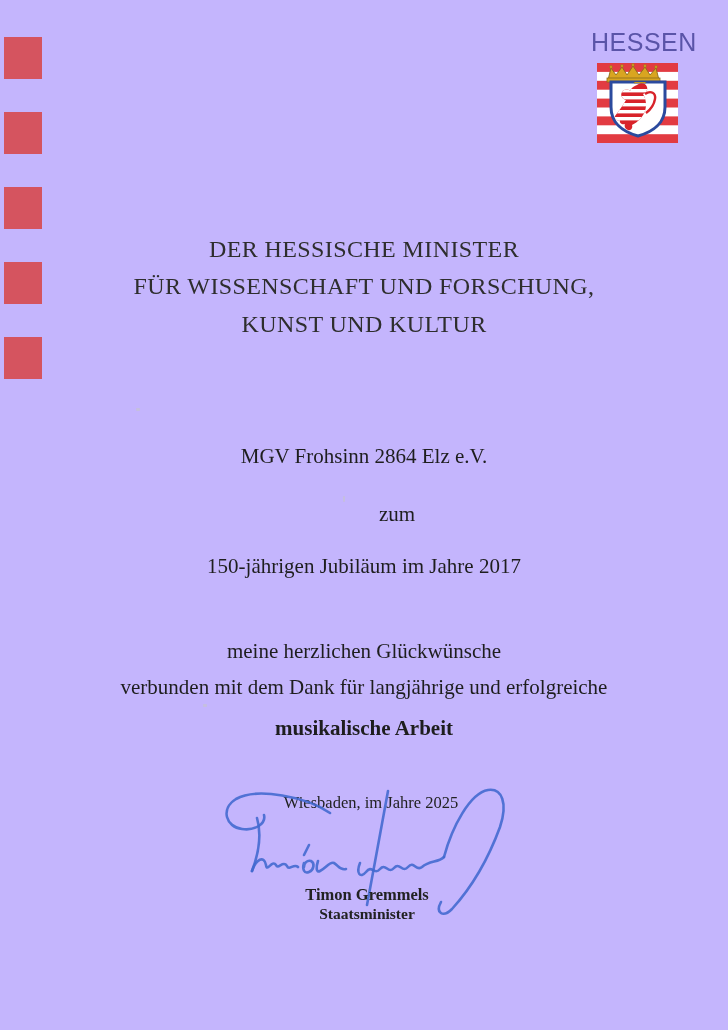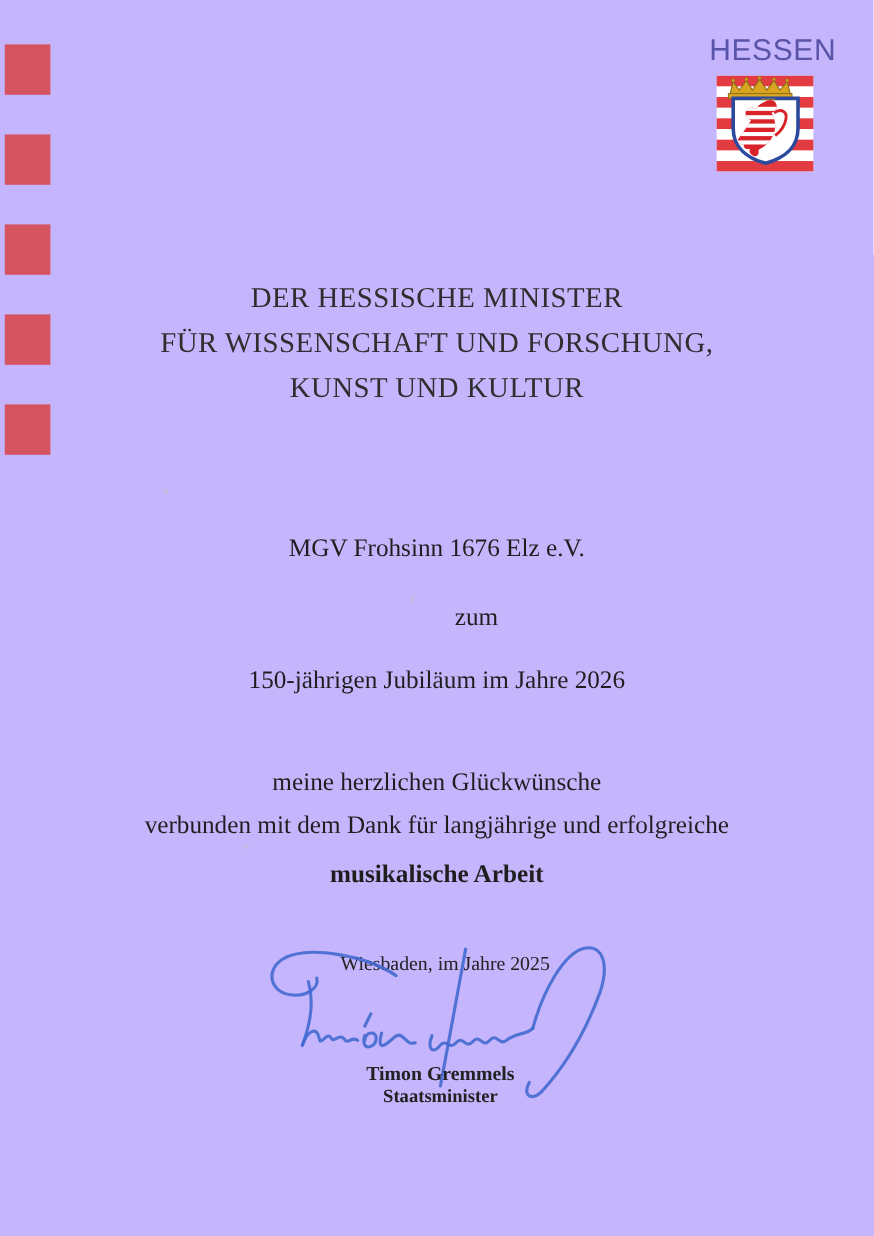--- a/index.html
+++ b/index.html
@@ -100,23 +100,23 @@
 
         <path d="M37,20 L39,16 L41,19 L43,15 L45,19 L47,16 L49,20 Z" fill="#d9a520" stroke="#8a6b1a" stroke-width="0.5"></path>
       </g>
     </svg>
   </div>
 
   <div class="cline title-line t1">DER HESSISCHE MINISTER</div>
   <div class="cline title-line t3">KUNST UND KULTUR</div>
   <div class="cline title-line t2">FÜR WISSENSCHAFT UND FORSCHUNG,</div>
 
-  <div class="cline body-line b-recipient">MGV Frohsinn 1676 Elz e.V.</div>
+  <div class="cline body-line b-recipient">MGV Frohsinn 2864 Elz e.V.</div>
   <div class="cline body-line b-zum">zum</div>
-  <div class="cline body-line b-occasion">150-jährigen Jubiläum im Jahre 2026</div>
+  <div class="cline body-line b-occasion">150-jährigen Jubiläum im Jahre 2017</div>
 
   <div class="cline body-line m1">meine herzlichen Glückwünsche</div>
   <div class="cline body-line m2">verbunden mit dem Dank für langjährige und erfolgreiche</div>
   <div class="cline body-line m3">musikalische Arbeit</div>
 
   <div class="cline place-date">Wiesbaden, im Jahre 2025</div>
 
   <svg class="signature" viewBox="0 0 310 145" xmlns="http://www.w3.org/2000/svg">
     <path d="M118,30 C95,14 45,4 24,16 C8,26 14,44 30,46 C44,48 54,40 52,32"></path>
     <path d="M45,35 C50,52 46,72 40,88"></path>

